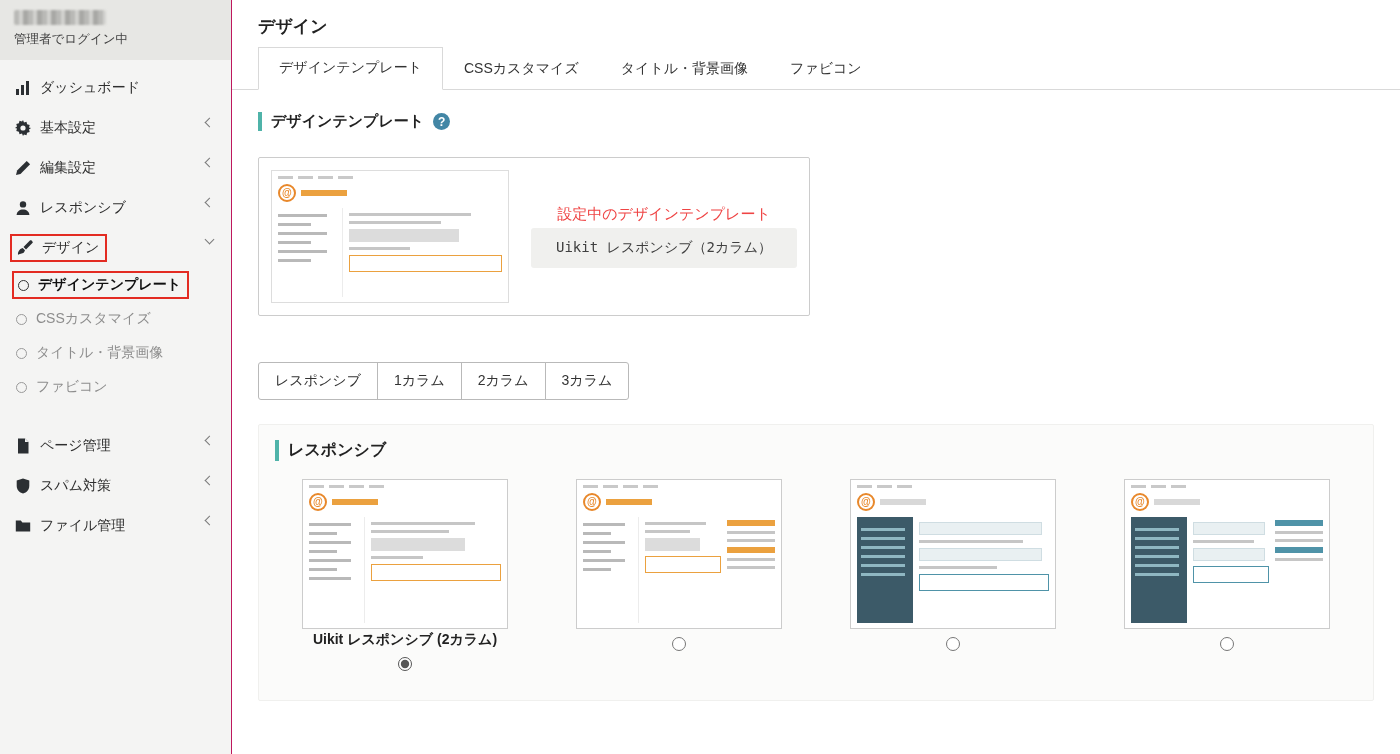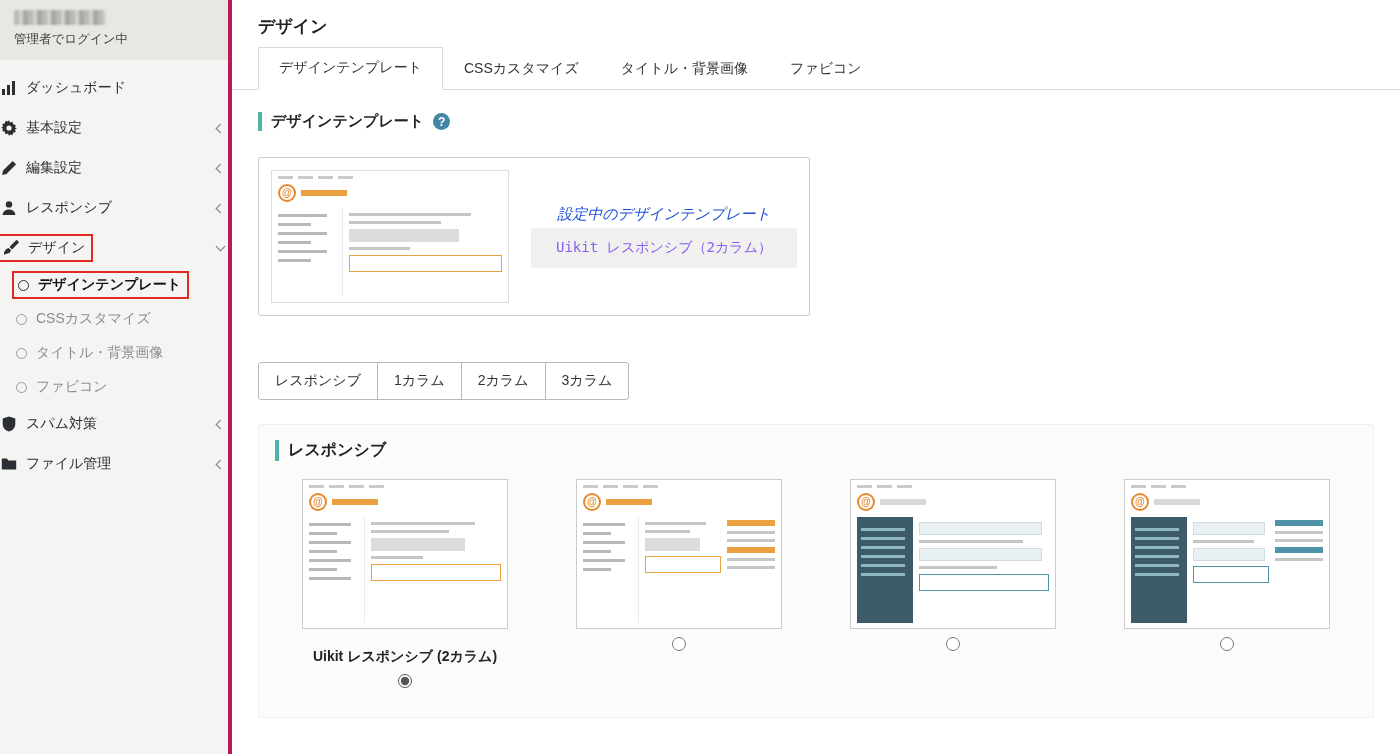--- a/index.html
+++ b/index.html
@@ -3,31 +3,31 @@
 <meta charset="utf-8">
 <style>
   * { box-sizing: border-box; margin: 0; padding: 0; }
   html,body { width:1400px; height:754px; overflow:hidden; }
   body {
     font-family: "Liberation Sans", "DejaVu Sans", sans-serif;
     font-size: 14px; color:#333; background:#fff; display:flex;
   }
 
   
-  .sidebar { width:232px; min-width:232px; height:754px; background:#f4f4f3; border-right:4px solid #be185d; display:flex; flex-direction:column; }
+  .sidebar { width:232px; min-width:232px; height:754px; background:#f4f4f3; border-right:1px solid #be185d; display:flex; flex-direction:column; }
   .user-block { background:#e7e7e4; padding:10px 14px 12px; }
   .user-name-blur {
     width:92px; height:15px; border-radius:2px; margin-bottom:6px;
     background: repeating-linear-gradient(90deg,#b9b9b6 0 5px,#d2d2cf 5px 9px,#a8a8a5 9px 14px);
     filter: blur(1.2px);
   }
   .user-status { font-size:12.5px; color:#444; }
 
   .menu { padding-top:8px; }
-  .menu-item { display:flex; align-items:center; gap:9px; padding:11px 0; cursor:pointer; color:#2e2e2e; }
+  .menu-item { display:flex; gap:9px; padding:11px 14px; cursor:pointer; color:#2e2e2e; }
   .menu-item .mi-icon { width:17px; height:17px; display:inline-flex; align-items:center; justify-content:center; flex:none; }
   .menu-item .mi-icon svg { width:16px; height:16px; fill:#2b2f33; }
   .mi-label { flex:1; }
   .chev { width:7px; height:7px; border:solid #7a7a7a; border-width:0 1.6px 1.6px 0; display:inline-block; flex:none; margin-right:4px; }
   .chev.left { transform:rotate(135deg); }
   .chev.down { transform:rotate(45deg); margin-top:-3px; }
 
   .annot-box { display:inline-flex; align-items:center; gap:9px; border:2px solid #e32b22; padding:3px 6px 3px 4px; margin:-5px 0 -5px -4px; }
 
   .submenu .sub-item { display:flex; align-items:center; gap:9px; padding:8px 14px 8px 16px; color:#8d8d8d; cursor:pointer; }
@@ -52,36 +52,36 @@
   .section-title { font-weight:700; font-size:15px; color:#222; }
   .help-badge { width:17px; height:17px; border-radius:50%; background:#4286a5; color:#fff; font-size:12px; font-weight:700; display:inline-flex; align-items:center; justify-content:center; cursor:pointer; }
 
   .warn-banner { background:#e9a23b; color:#fff; font-weight:700; padding:14px 18px; font-size:14px; border-radius:2px; }
   .warn-banner .w-icon { margin-right:6px; }
   .warn-link { color:#fff; text-decoration:underline; font-weight:700; cursor:pointer; }
 
   .current-card { margin-top:26px; width:552px; border:1px solid #ccc; border-radius:2px; background:#fff; padding:12px; display:flex; align-items:center; gap:22px; }
   .thumb-lg { width:238px; height:133px; border:1px solid #ddd; background:#fff; flex:none; }
   .current-right { flex:1; text-align:center; }
-  .current-heading { font-size:15px; color:#1d4ed8; margin-bottom:4px;font-style:italic; }
-  .current-value { background:#f0f0ee; border-radius:3px; padding:11px 10px; font-family:"DejaVu Sans Mono","Liberation Mono",monospace; font-size:14px; color:#8b5cf6; }
+  .current-heading { font-size:15px; color:#ef4444; margin-bottom:4px; }
+  .current-value { background:#f0f0ee; border-radius:3px; padding:11px 10px; font-family:"DejaVu Sans Mono","Liberation Mono",monospace; font-size:14px; color:#404040; }
 
   .filter-group { margin-top:46px; display:inline-flex; }
   .filter-btn { border:1px solid #b9b9b9; background:#fff; padding:9px 16px; font-size:14px; color:#333; cursor:pointer; margin-left:-1px; font-family:inherit; }
   .filter-btn:first-child { margin-left:0; border-radius:3px 0 0 3px; }
   .filter-btn:last-child { border-radius:0 3px 3px 0; }
 
   .group-panel { margin-top:24px; background:#fbfbfa; border:1px solid #f0f0ee; border-radius:2px; padding:15px 16px 26px; }
   .group-head { display:flex; align-items:center; gap:9px; margin-bottom:18px; }
   .group-title { font-weight:700; font-size:16px; color:#222; }
 
   .tpl-grid { display:grid; grid-template-columns:repeat(4,1fr); gap:14px; }
   .tpl-card { text-align:center; }
   .thumb-sm { width:206px; height:150px; border:1px solid #ccc; background:#fff; margin:0 auto; }
-  .tpl-name { font-weight:700; font-size:14px; color:#222; margin-top:19px; }
+  .tpl-name { font-weight:700; font-size:14px; color:#222; margin-top:2px; }
   .tpl-radio { margin-top:8px; width:14px; height:14px; accent-color:#555; cursor:pointer; }
 
   
   .mini { width:100%; height:100%; background:#fff; padding:5px 6px; display:flex; flex-direction:column; gap:3px; overflow:hidden; }
   .mini-nav { display:flex; gap:5px; align-items:center; }
   .mini-nav i { display:block; width:15px; height:3px; background:#c9c9c9; }
   .mini-brand { display:flex; align-items:center; gap:5px; margin:2px 0 3px; }
   .mini-logo { width:18px; height:18px; border:2px solid #e8882b; border-radius:50%; color:#e8882b; font-weight:700; font-size:10px; line-height:13px; text-align:center; flex:none; }
   .mini-title { width:46px; height:6px; background:#eba13f; }
   .mini-body { flex:1; display:flex; gap:6px; min-height:0; }
@@ -187,20 +187,30 @@
       <div class="sub-item">
         <span class="sub-circle"></span>
         <span>タイトル・背景画像</span>
       </div>
       <div class="sub-item">
         <span class="sub-circle"></span>
         <span>ファビコン</span>
       </div>
     </div>
 
+    <div class="menu-item group-gap">
+      <span class="mi-icon">
+        <svg viewBox="0 0 16 16">
+            <path d="M3 .5h7l3.5 3.5v11.5H3z"></path>
+            <path d="M10 .5l3.5 3.5H10z" fill="#f4f4f3"></path>
+          </svg>
+      </span>
+      <span class="mi-label">ページ管理</span>
+      <span class="chev left"></span>
+    </div>
 
     <div class="menu-item">
       <span class="mi-icon">
         <svg viewBox="0 0 16 16">
             <path d="M8 .5l6.3 2v5.2c0 4-2.6 6.7-6.3 7.8C4.3 14.4 1.7 11.7 1.7 7.7V2.5z"></path>
           </svg>
       </span>
       <span class="mi-label">スパム対策</span>
       <span class="chev left"></span>
     </div>

